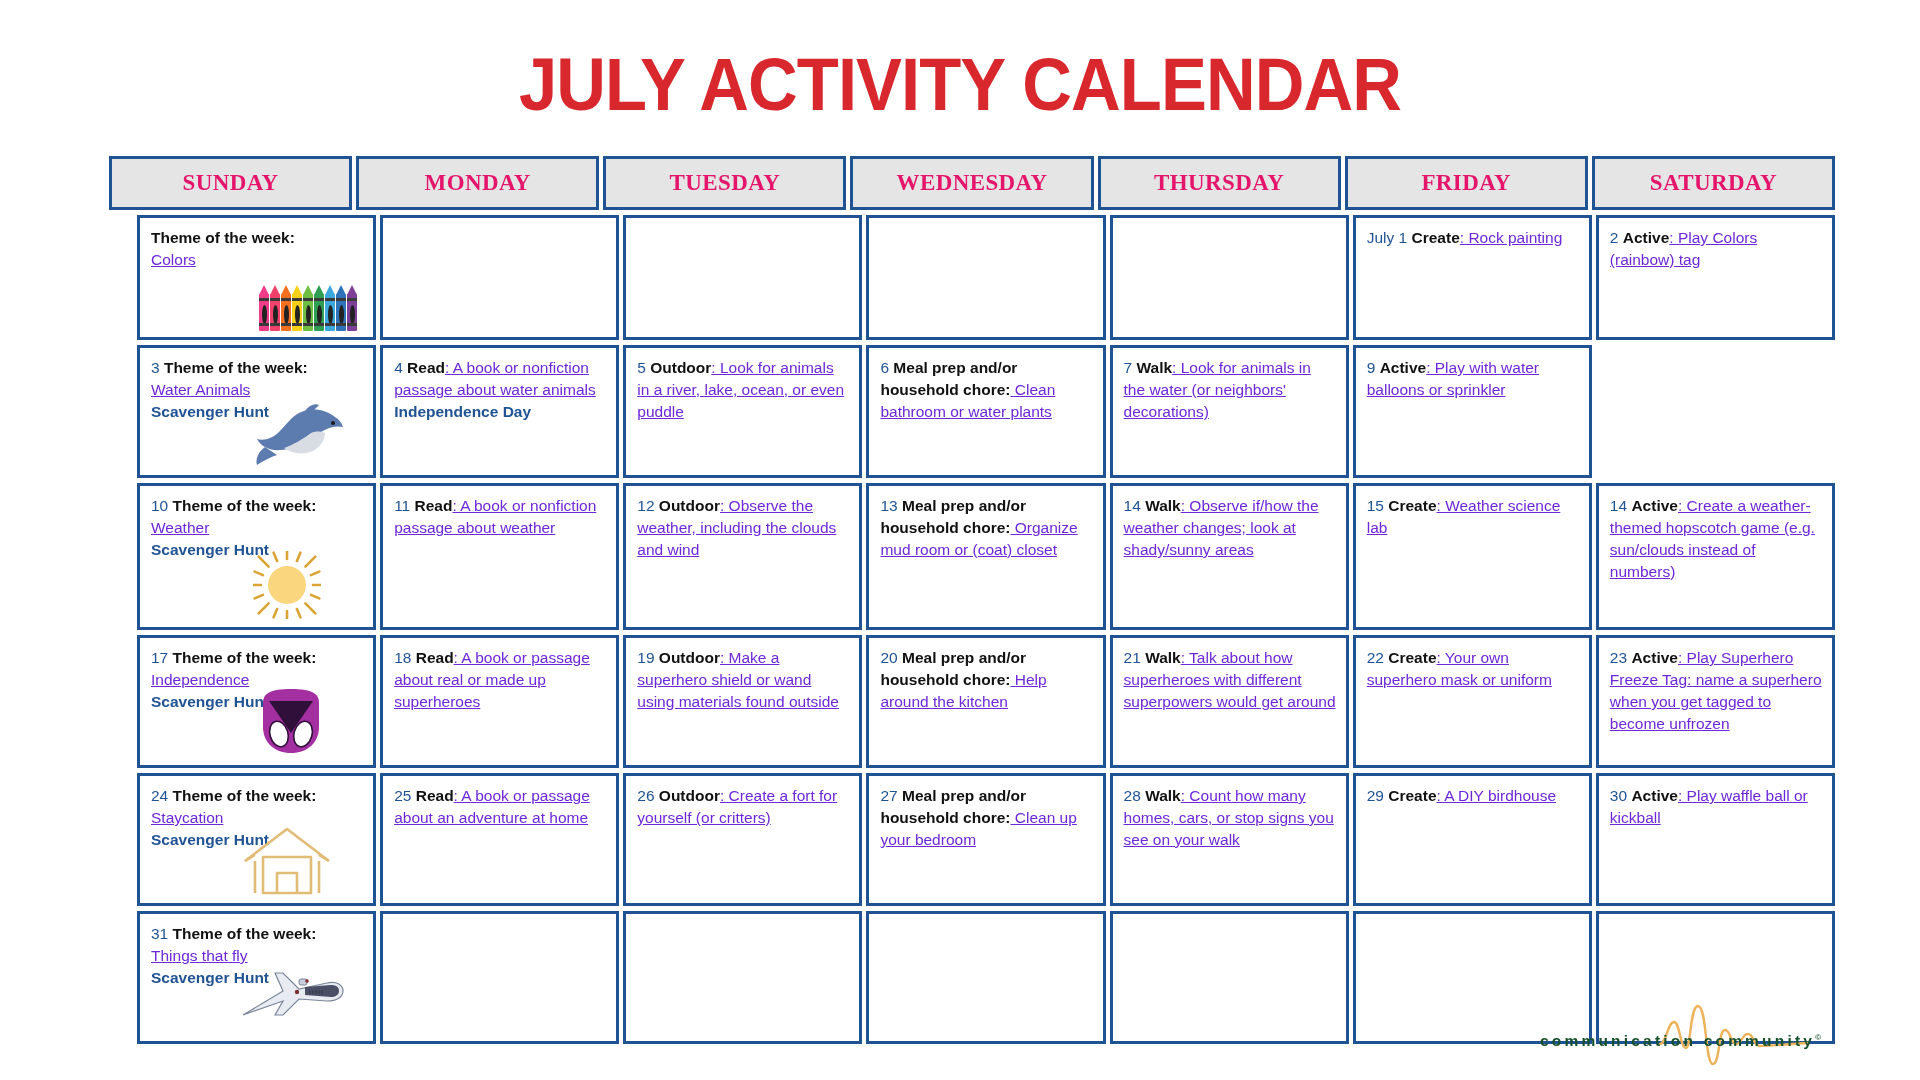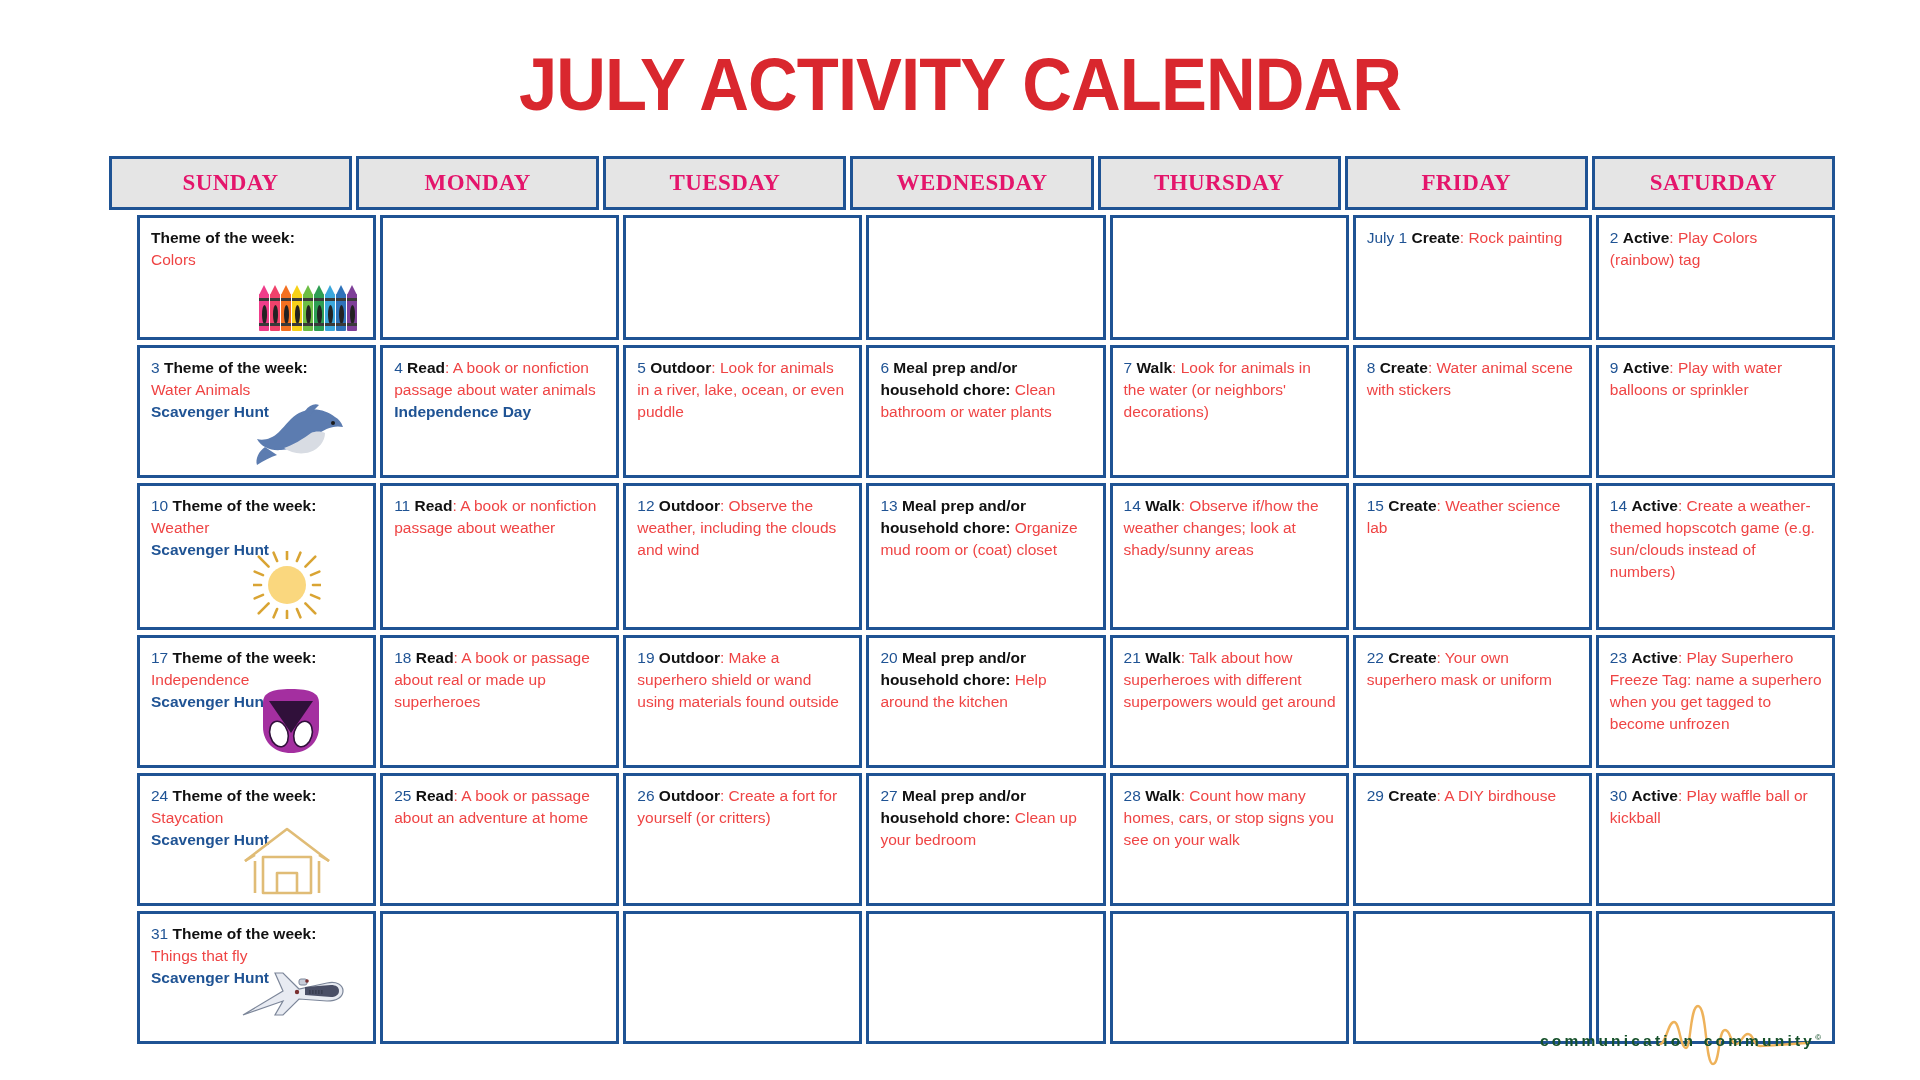--- a/index.html
+++ b/index.html
@@ -79,21 +79,21 @@
   .r2 .day-cell { height: 133px; }
   .r3 .day-cell { height: 147px; }
   .r4 .day-cell { height: 133px; }
   .r5 .day-cell { height: 133px; }
   .r6 .day-cell { height: 133px; }
 
   .daynum   { color: #1F5394; font-weight: normal; }
   .cat      { font-weight: bold; color: #111; }
   .link     { color: #1F5394; font-weight: bold; }
   .green    { color: #2E6B38; }
-  .body-txt { color: #ef4444; }
+  .body-txt { color: #6d28d9; text-decoration: underline; }
 
   
   .icon-wrap {
     position: absolute;
     pointer-events: none;
   }
 
   
   .crayons { right: 16px; bottom: 6px; display: flex; gap: 1px; align-items: flex-end; }
   .crayon { width: 10px; height: 46px; position: relative; }
@@ -265,23 +265,20 @@
             <div><span class="daynum">4</span> <span class="cat">Read</span><span class="body-txt">: A book or nonfiction passage about water animals</span><br><span class="link">Independence Day</span></div>
           </div>
           <div class="day-cell">
             <div><span class="daynum">5</span> <span class="cat">Outdoor</span><span class="body-txt">: Look for animals in a river, lake, ocean, or even puddle</span></div>
           </div>
           <div class="day-cell">
             <div><span class="daynum">6</span> <span class="cat">Meal prep and/or household chore:</span><span class="body-txt"> Clean bathroom or water plants</span></div>
           </div>
           <div class="day-cell">
             <div><span class="daynum">7</span> <span class="cat">Walk</span><span class="body-txt">: Look for animals in the water (or neighbors' decorations)</span></div>
-          </div>
-          <div class="day-cell">
-            <div><span class="daynum">8</span> <span class="cat">Create</span><span class="body-txt">: Water animal scene with stickers</span></div>
           </div>
           <div class="day-cell">
             <div><span class="daynum">9</span> <span class="cat">Active</span><span class="body-txt">: Play with water balloons or sprinkler</span></div>
           </div>
         </div>
         <div class="week-row r3">
           <div class="day-cell">
             <div><span class="daynum">10</span> <span class="cat">Theme of the week:</span><br><span class="body-txt ">Weather</span><br><span class="link">Scavenger Hunt</span></div>
             <div class="icon-wrap sun"><svg width="68" height="68" viewBox="0 0 68 68">
                 <circle cx="34" cy="34" r="19" fill="#FAD77E"></circle>

